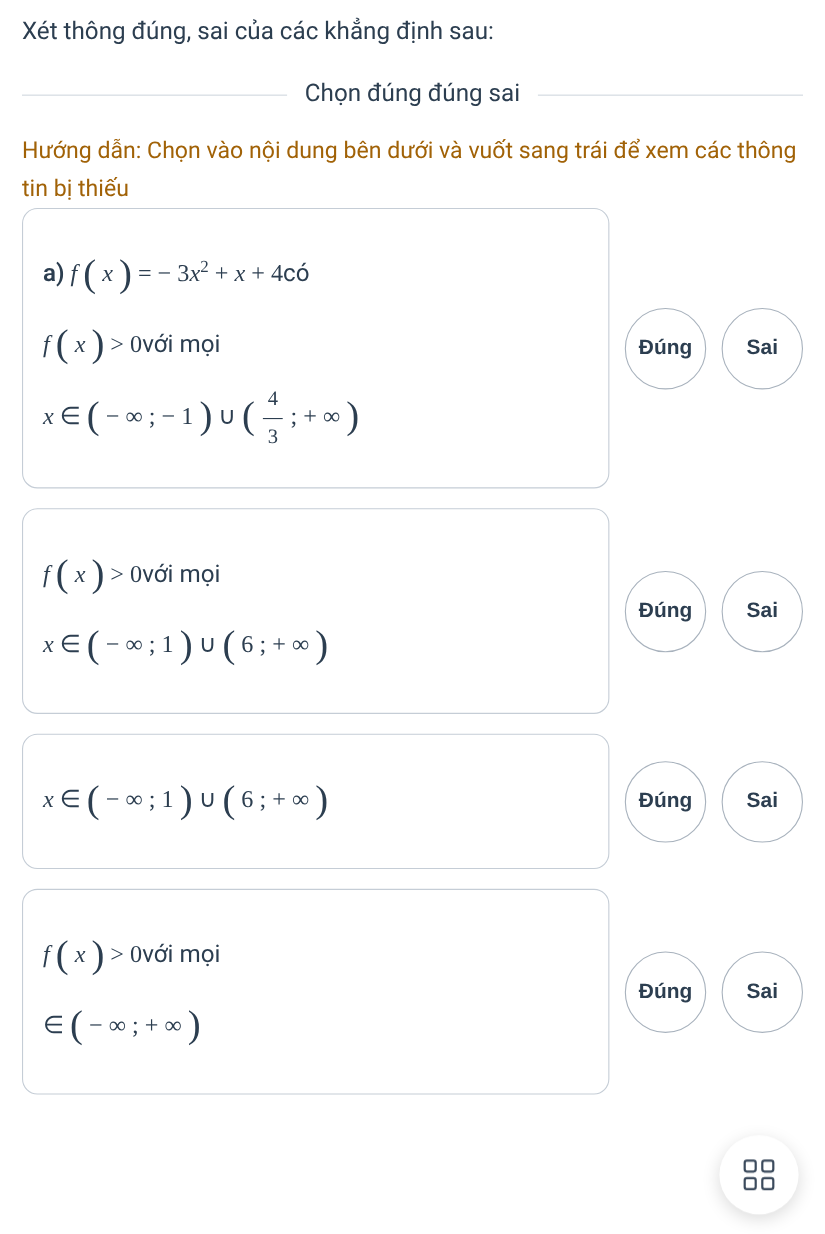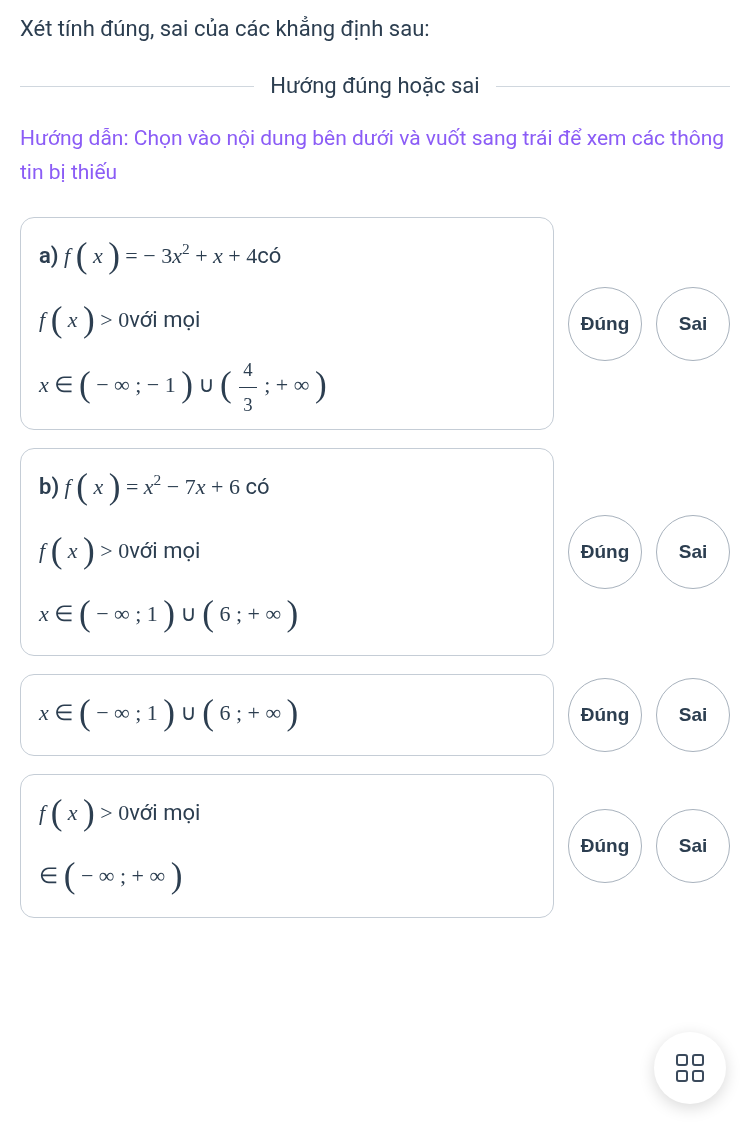--- a/index.html
+++ b/index.html
@@ -39,35 +39,34 @@
     .divider-text {
       position: relative;
       background: #fff;
       padding: 0 16px;
       font-size: 22px;
       color: #2c3e50;
       z-index: 1;
     }
     .hint-text {
       font-size: 21px;
-      color: #8b5cf6;
+      color: #a16207;
       line-height: 1.6;
-      margin-bottom: 28px;
     }
     .item-row {
       display: flex;
       align-items: center;
       gap: 14px;
       margin-bottom: 18px;
     }
     .item-box {
       flex: 1;
       border: 1.5px solid #c5cdd6;
       border-radius: 14px;
-      padding: 8px 18px;
+      padding: 29px 18px;
       background: #fff;
     }
     .math-line {
       font-size: 22px;
       line-height: 1.8;
       color: #2c3e50;
       font-family: 'Times New Roman', serif;
     }
     .math-line .label {
       font-weight: 600;
@@ -139,41 +138,40 @@
       position: relative;
       top: -2px;
     }
     sup {
       font-size: 0.7em;
     }
   </style>
 </head>
 <body>
 
-<div class="question-text">Xét tính đúng, sai của các khẳng định sau:</div>
+<div class="question-text">Xét thông đúng, sai của các khẳng định sau:</div>
 
 <div class="divider-section">
-  <span class="divider-text">Hướng đúng hoặc sai</span>
+  <span class="divider-text">Chọn đúng đúng sai</span>
 </div>
 
 <div class="hint-text">Hướng dẫn: Chọn vào nội dung bên dưới và vuốt sang trái để xem các thông tin bị thiếu</div>
 
 <div id="items-container">
     <div class="item-row">
       <div class="item-box">
         <div class="math-line"><span class="label">a)</span> <i>f</i> <span class="big-paren">(</span> <i>x</i> <span class="big-paren">)</span> = − 3<i>x</i><sup>2</sup> + <i>x</i> + 4<span class="text-part">có</span></div>
         <div class="math-line"><i>f</i> <span class="big-paren">(</span> <i>x</i> <span class="big-paren">)</span> &gt; 0<span class="text-part">với mọi</span></div>
         <div class="math-line"><i>x</i> ∈ <span class="big-paren">(</span> − ∞ ; − 1 <span class="big-paren">)</span> ∪ <span class="big-paren">(</span> <span class="frac"><span class="num">4</span><span class="den">3</span></span> ; + ∞ <span class="big-paren">)</span></div>
       </div>
       <button class="btn-circle">Đúng</button>
       <button class="btn-circle">Sai</button>
     </div>
     <div class="item-row">
       <div class="item-box">
-        <div class="math-line"><span class="label">b)</span> <i>f</i> <span class="big-paren">(</span> <i>x</i> <span class="big-paren">)</span> = <i>x</i><sup>2</sup> − 7<i>x</i> + 6<span class="text-part"> có</span></div>
         <div class="math-line"><i>f</i> <span class="big-paren">(</span> <i>x</i> <span class="big-paren">)</span> &gt; 0<span class="text-part">với mọi</span></div>
         <div class="math-line"><i>x</i> ∈ <span class="big-paren">(</span> − ∞ ; 1 <span class="big-paren">)</span> ∪ <span class="big-paren">(</span> 6 ; + ∞ <span class="big-paren">)</span></div>
       </div>
       <button class="btn-circle">Đúng</button>
       <button class="btn-circle">Sai</button>
     </div>
     <div class="item-row">
       <div class="item-box">
         <div class="math-line"><i>x</i> ∈ <span class="big-paren">(</span> − ∞ ; 1 <span class="big-paren">)</span> ∪ <span class="big-paren">(</span> 6 ; + ∞ <span class="big-paren">)</span></div>
       </div>

